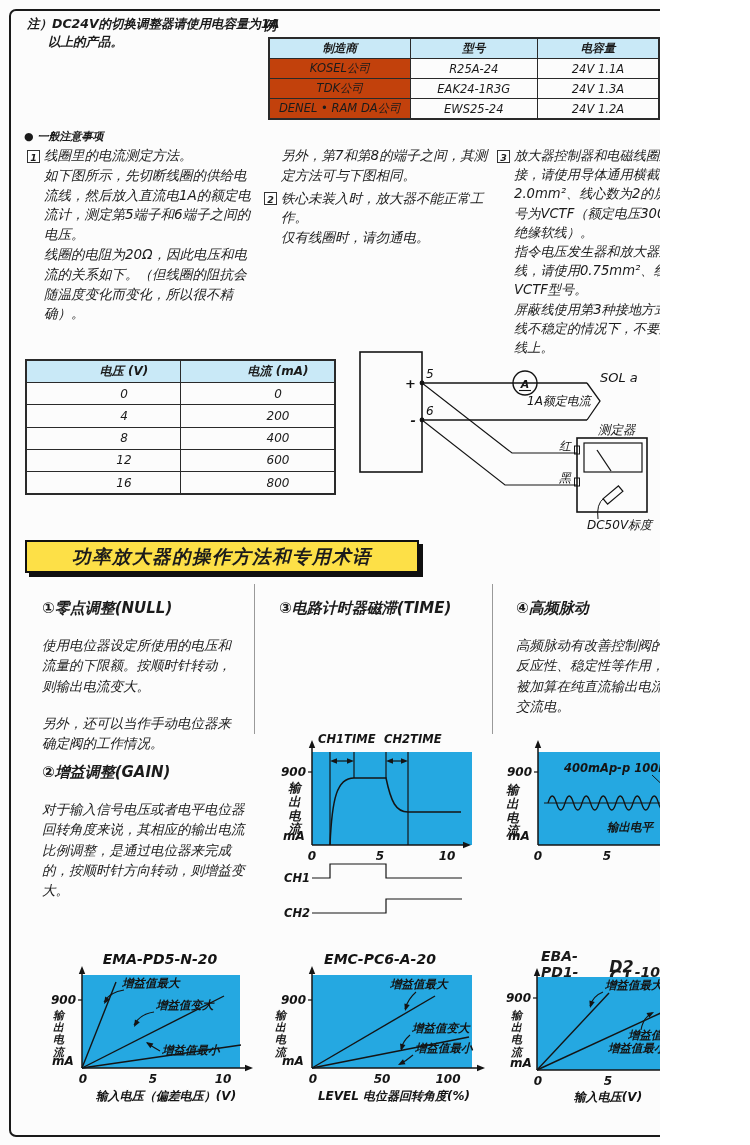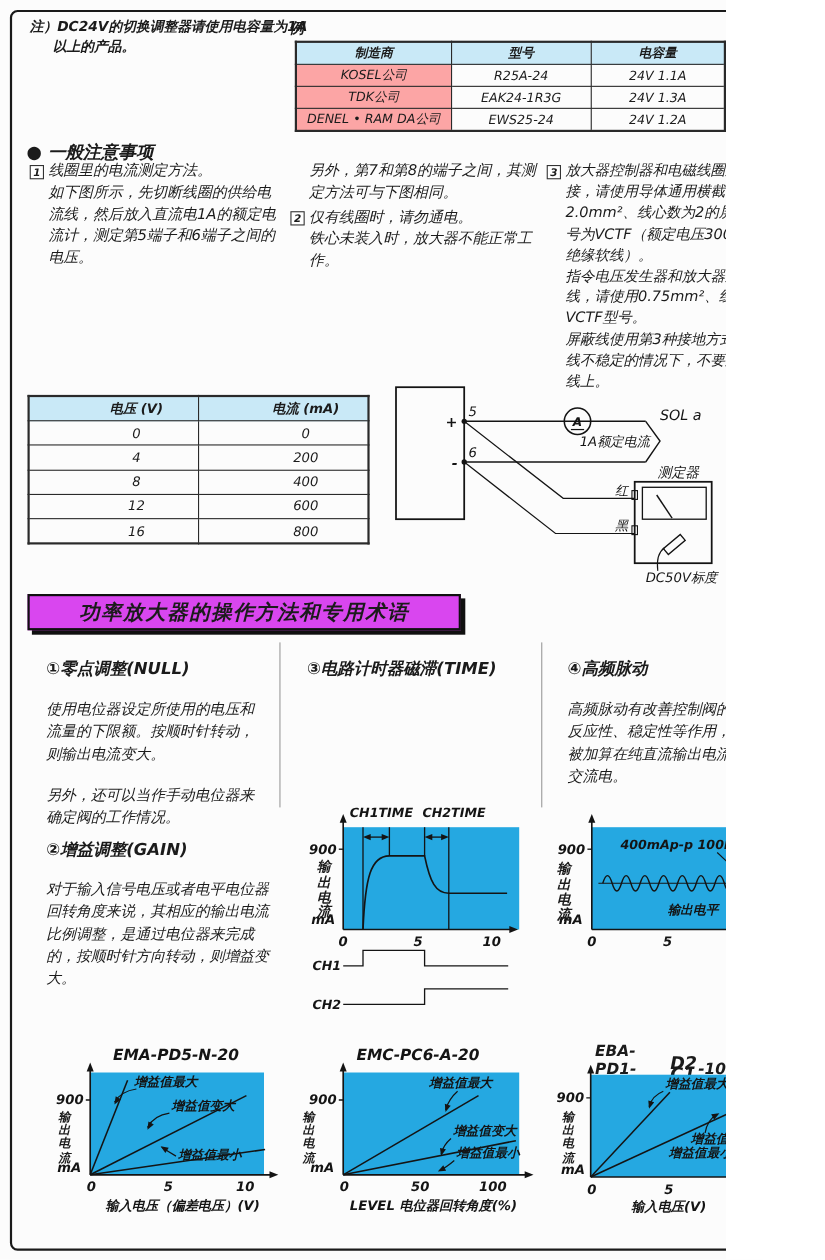--- a/index.html
+++ b/index.html
@@ -10,41 +10,41 @@
   .black-tab{position:absolute;left:737px;top:578px;width:13px;height:47px;background:#111;}
 
   .note{position:absolute;left:27px;top:15px;width:236px;font-size:12.5px;line-height:17.5px;
         font-weight:600;padding-left:21px;text-indent:-21px;}
   .ex-label{position:absolute;left:263px;top:17px;font-size:13.5px;font-weight:bold;}
   table{border-collapse:collapse;}
   .ex-table{position:absolute;left:268px;top:37px;font-size:11.5px;text-align:center;
             border:2px solid #2a2a2a;table-layout:fixed;}
   .ex-table td{border:1.5px solid #2a2a2a;height:19px;padding:0 2px;}
   .ex-table .hdr td{background:#c9e9f7;font-weight:bold;}
-  .ex-table td.blue{background:#fca5a5;}
-
-  .prec-heading{position:absolute;left:24px;top:129px;font-size:16px;font-weight:bold;}
+  .ex-table td.blue{background:#c2410c;}
+
+  .prec-heading{position:absolute;left:24px;top:129px;font-size:11px;font-weight:bold;}
   .pcol{position:absolute;font-size:13.5px;line-height:19.8px;}
   .pcol p{margin:0;}
   .c1{left:27px;top:146px;width:231px;}
   .c2{left:264px;top:146px;width:228px;}
   .c3{left:497px;top:146px;width:239px;line-height:19.2px;font-size:13.2px;}
   .ind{padding-left:17px;}
   .hang{position:relative;padding-left:17px;}
   .hang .boxnum{position:absolute;left:0;top:3.5px;}
   .boxnum{display:inline-block;width:13px;height:13px;border:1.3px solid #333;font-size:9.5px;
           line-height:13px;text-align:center;font-weight:bold;box-sizing:border-box;background:#fff;}
   .mt{margin-top:3px;}
 
   .vi-table{position:absolute;left:25px;top:359px;font-size:12px;text-align:center;
             border:2px solid #2a2a2a;}
   .vi-table td{border:1.5px solid #2a2a2a;width:110px;height:19.2px;padding-left:42px;}
   .vi-table .hdr td{background:#c9e9f7;font-weight:bold;}
 
-  .sec-hdr{position:absolute;left:25px;top:540px;width:390px;height:29px;background:#d946ef;
+  .sec-hdr{position:absolute;left:25px;top:540px;width:390px;height:29px;background:#fde047;
            border:2.5px solid #101010;box-shadow:4px 4px 0 #101010;display:flex;align-items:center;
            justify-content:center;font-size:18.5px;font-weight:bold;letter-spacing:1.5px;}
 
   .vdiv{position:absolute;width:1px;background:#9a9a9a;top:584px;height:150px;}
   .vd1{left:254px;} .vd2{left:492px;}
 
   .tcol{position:absolute;font-size:13.5px;line-height:20.2px;}
   .tcol p{margin:17px;}
   .term-title{font-size:15px;font-weight:bold;margin:0 0 9px 0;}
   .t1{left:25px;top:581px;width:224px;}
@@ -100,28 +100,29 @@
     </table>
 
   <div class="prec-heading">● 一般注意事项</div>
 
   <div class="pcol c1">
     <div class="hang">
       <span class="boxnum">1</span>
       <span>线圈里的电流测定方法。</span>
     </div>
     <p class="ind">如下图所示，先切断线圈的供给电流线，然后放入直流电1A的额定电流计，测定第5端子和6端子之间的电压。</p>
+    <p class="ind">线圈的电阻为20Ω，因此电压和电流的关系如下。（但线圈的阻抗会随温度变化而变化，所以很不精确）。</p>
   </div>
 
   <div class="pcol c2">
     <p class="ind">另外，第7和第8的端子之间，其测定方法可与下图相同。</p>
     <div class="hang mt">
       <span class="boxnum">2</span>
+      <p>铁心未装入时，放大器不能正常工作。</p>
       <p>仅有线圈时，请勿通电。</p>
-      <p>铁心未装入时，放大器不能正常工作。</p>
     </div>
   </div>
 
   <div class="pcol c3">
     <div class="hang">
       <span class="boxnum">3</span>
       <p>放大器控制器和电磁线圈之间的连接，请使用导体通用横截面积为2.0mm²、线心数为2的屏蔽线，其型号为VCTF（额定电压300V乙烯橡胶绝缘软线）。</p>
       <p>指令电压发生器和放大器之间的结线，请使用0.75mm²、线心数为3的VCTF型号。</p>
       <p>屏蔽线使用第3种接地方式。但是在地线不稳定的情况下，不要连接到任何线上。</p>
     </div>

